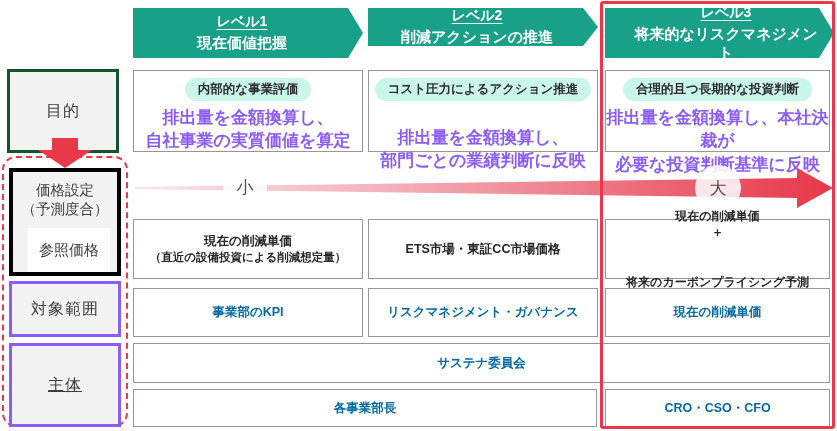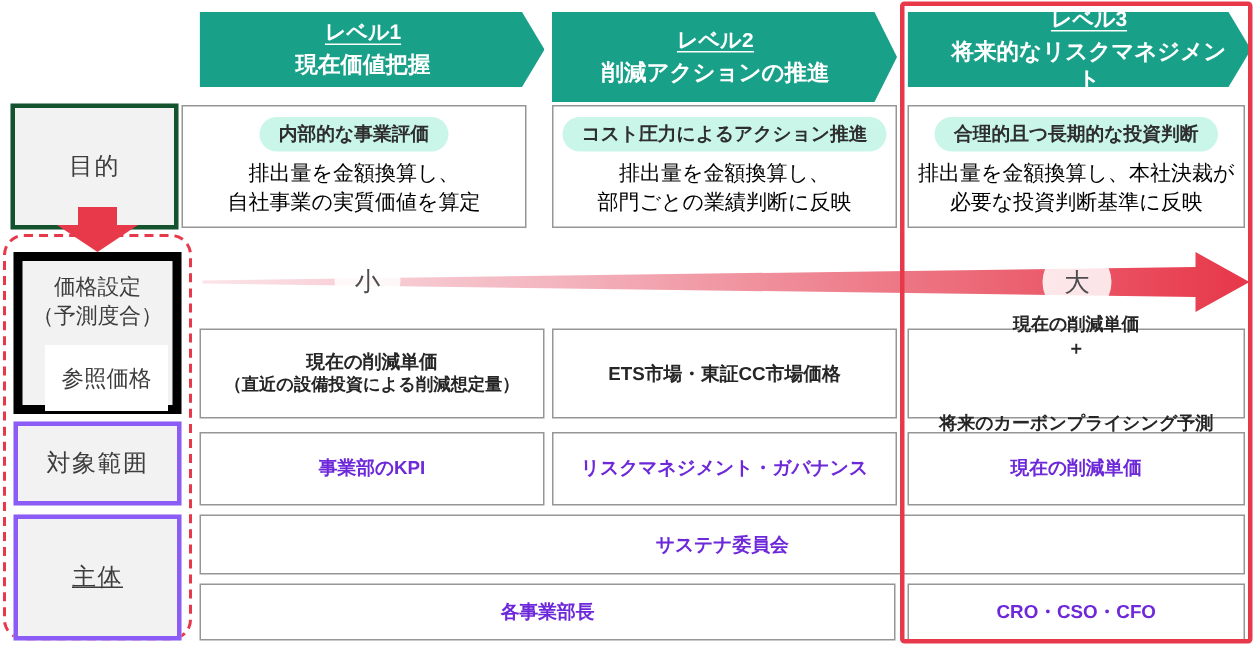--- a/index.html
+++ b/index.html
@@ -6,41 +6,41 @@
   .canvas{
     position:relative;width:837px;height:431px;background:#fff;overflow:hidden;
     font-family:"Liberation Sans","DejaVu Sans",sans-serif;color:#333;
   }
   .abs{position:absolute;box-sizing:border-box;}
   
   .side-box{background:#f2f2f2;color:#3d3d3d;display:flex;align-items:center;justify-content:center;text-align:center;}
   .side-box.light{border:3px solid #14532d;}
   .side-box.dark{border:3px solid #8b5cf6;}
   .side-label{font-size:16px;letter-spacing:1px;}
-  .price-group{background:#f2f2f2;border:6px solid #000000;}
+  .price-group{background:#f2f2f2;border:4px solid #000000;}
   .price-group .lbl{margin-top:9px;text-align:center;font-size:14.5px;line-height:1.3;color:#3d3d3d;}
   .ref-inner{position:absolute;left:15px;top:56px;width:82px;height:44px;background:#fff;
     display:flex;align-items:center;justify-content:center;font-size:15px;color:#3d3d3d;}
   .dashed-frame{border:2px dashed #e8394a;border-radius:14px;background:transparent;}
   
   .chev{background:#18a089;color:#fff;display:flex;flex-direction:column;align-items:center;justify-content:center;
     text-align:center;clip-path:polygon(0 0,calc(100% - 15px) 0,100% 50%,calc(100% - 15px) 100%,0 100%);
     padding-right:12px;}
   .chev .lv{font-size:14px;font-weight:600;text-decoration:underline;text-underline-offset:3px;}
   .chev .ttl{font-size:15px;font-weight:600;margin-top:3px;}
   
   .main-box{background:#fff;border:1.5px solid #969696;display:flex;flex-direction:column;
     align-items:center;justify-content:center;text-align:center;}
   .pill{display:inline-block;background:#c9f6e9;border-radius:13px;padding:3px 13px;
     font-size:12.5px;font-weight:bold;color:#2e2e2e;}
-  .desc{margin-top:5px;font-size:14px;font-weight:normal;color:#000000;line-height:1.38;}
+  .desc{margin-top:5px;font-size:17px;font-weight:bold;color:#8b5cf6;line-height:1.38;}
   .desc span{display:block;}
   .ref-line{font-size:12.5px;font-weight:bold;color:#262626;line-height:1.35;}
   .ref-sub{font-size:11.5px;font-weight:bold;color:#262626;line-height:1.35;}
-  .cell-text{font-size:12.5px;font-weight:bold;color:#6d28d9;}
+  .cell-text{font-size:12.5px;font-weight:bold;color:#0369a1;}
   .purpose-box{justify-content:flex-start;padding-top:7px;}
   
   .lv3-frame{border:3px solid #e8394a;border-radius:3px;background:transparent;pointer-events:none;}
 </style>
 </head>
 <body>
 
 <div class="canvas">
 
   <div class="abs side-box light" style="left:7px;top:69px;width:112px;height:84px;">
@@ -68,37 +68,37 @@
   </div>
 
   <div class="abs side-box dark" style="left:9px;top:343px;width:112px;height:84px;z-index:5;text-decoration:underline;">
     <span class="side-label">主体</span>
   </div>
 
   <div class="abs chev" style="left:133px;top:8px;width:230px;height:50px;">
     <span class="lv">レベル1</span>
     <span class="ttl">現在価値把握</span>
   </div>
-  <div class="abs chev" style="left:368px;top:8px;width:230px;height:60px;font-family:Liberation Mono, monospace;">
+  <div class="abs chev" style="left:368px;top:8px;width:230px;height:38px;">
     <span class="lv">レベル2</span>
     <span class="ttl">削減アクションの推進</span>
   </div>
   <div class="abs chev" style="left:605px;top:8px;width:229px;height:50px;padding-left:25px;">
     <span class="lv">レベル3</span>
     <span class="ttl">将来的なリスクマネジメント</span>
   </div>
 
-  <div class="abs main-box purpose-box" style="left:121px;top:70px;width:230px;height:82px;">
+  <div class="abs main-box purpose-box" style="left:133px;top:70px;width:230px;height:82px;">
     <span class="pill">内部的な事業評価</span>
     <div class="desc">
       <span>排出量を金額換算し、</span>
       <span>自社事業の実質価値を算定</span>
     </div>
   </div>
-  <div class="abs main-box purpose-box" style="left:368px;top:70px;width:230px;height:82px;">
+  <div class="abs main-box purpose-box" style="left:368px;top:70px;width:230px;height:82px;gap:20px;">
     <span class="pill">コスト圧力によるアクション推進</span>
     <div class="desc">
       <span>排出量を金額換算し、</span>
       <span>部門ごとの業績判断に反映</span>
     </div>
   </div>
   <div class="abs main-box purpose-box" style="left:605px;top:70px;width:225px;height:82px;">
     <span class="pill">合理的且つ長期的な投資判断</span>
     <div class="desc">
       <span>排出量を金額換算し、本社決裁が</span>

